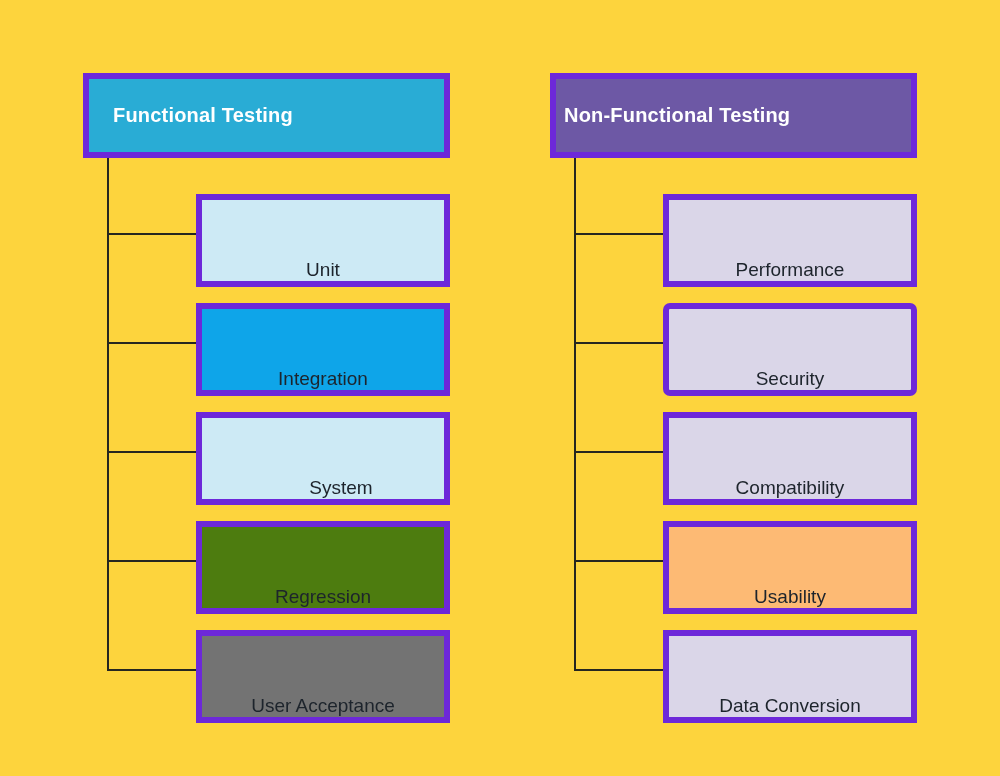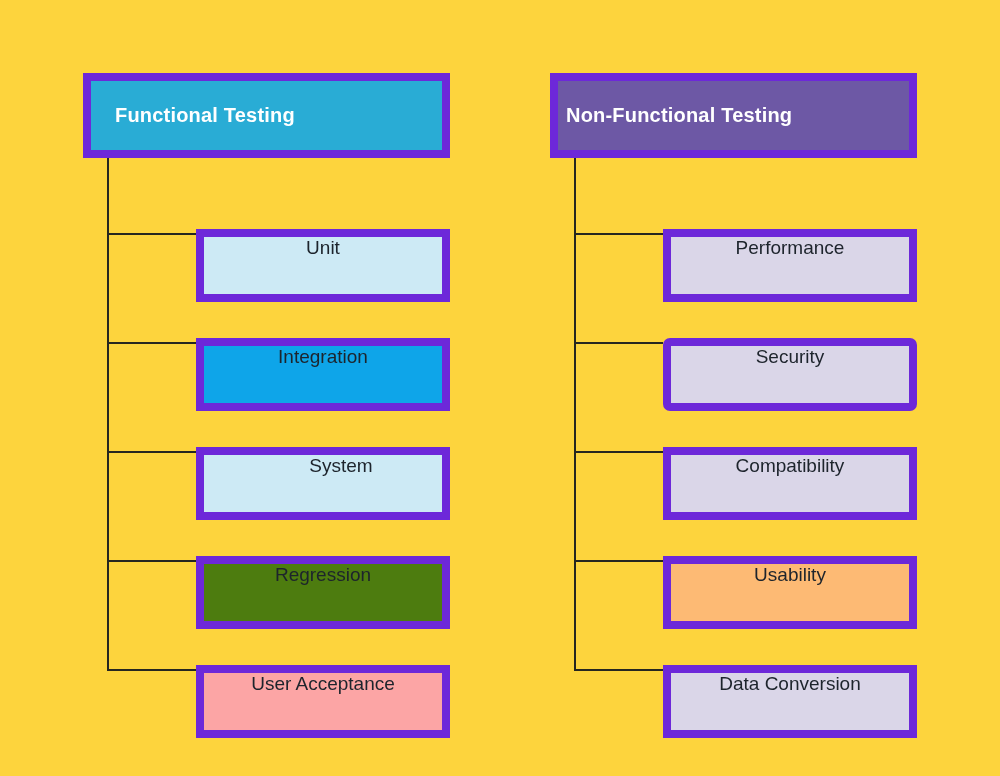--- a/index.html
+++ b/index.html
@@ -9,21 +9,21 @@
     position: relative;
     width: 1000px;
     height: 776px;
     background: #FDD43D;
     overflow: hidden;
   }
 
   .node {
     position: absolute;
     box-sizing: border-box;
-    border: 8px solid #6d28d9;
+    border: 6px solid #6d28d9;
   }
 
   .header {
     top: 73px;
     width: 367px;
     height: 85px;
     display: flex;
     align-items: center;
     padding-left: 24px;
   }
@@ -31,25 +31,24 @@
     color: #ffffff;
     font-size: 20px;
     font-weight: 700;
     letter-spacing: 0.2px;
   }
   .col-a .header { left: 83px; }
   .col-b .header { left: 550px; padding-left: 8px; }
 
   .child {
     width: 254px;
-    height: 73px;
+    height: 93px;
     display: flex;
-    align-items: flex-start;
+    align-items: flex-end;
     justify-content: center;
-    margin-top: 35px;
   }
   .child .label {
     color: #1d242c;
     font-size: 19px;
     font-weight: 400;
   }
   .col-a .child { left: 196px; }
   .col-b .child { left: 663px; }
   .r0 { top: 194px; }
   .r1 { top: 303px; }
@@ -103,21 +102,21 @@
     </div>
     <div class="node child r1" style="background-color: #0ea5e9;">
       <span class="label">Integration</span>
     </div>
     <div class="node child r2" style="background-color: rgb(205, 234, 245); padding-left: 36px;">
       <span class="label">System</span>
     </div>
     <div class="node child r3" style="background-color: #4d7c0f;">
       <span class="label">Regression</span>
     </div>
-    <div class="node child r4" style="background-color: #fca5a5;">
+    <div class="node child r4" style="background-color: #737373;">
       <span class="label">User Acceptance</span>
     </div>
   </div>
 
   <div class="col-b">
     <div class="vline"></div>
     <div class="hline b0"></div>
     <div class="hline b1"></div>
     <div class="hline b2"></div>
     <div class="hline b3"></div>

